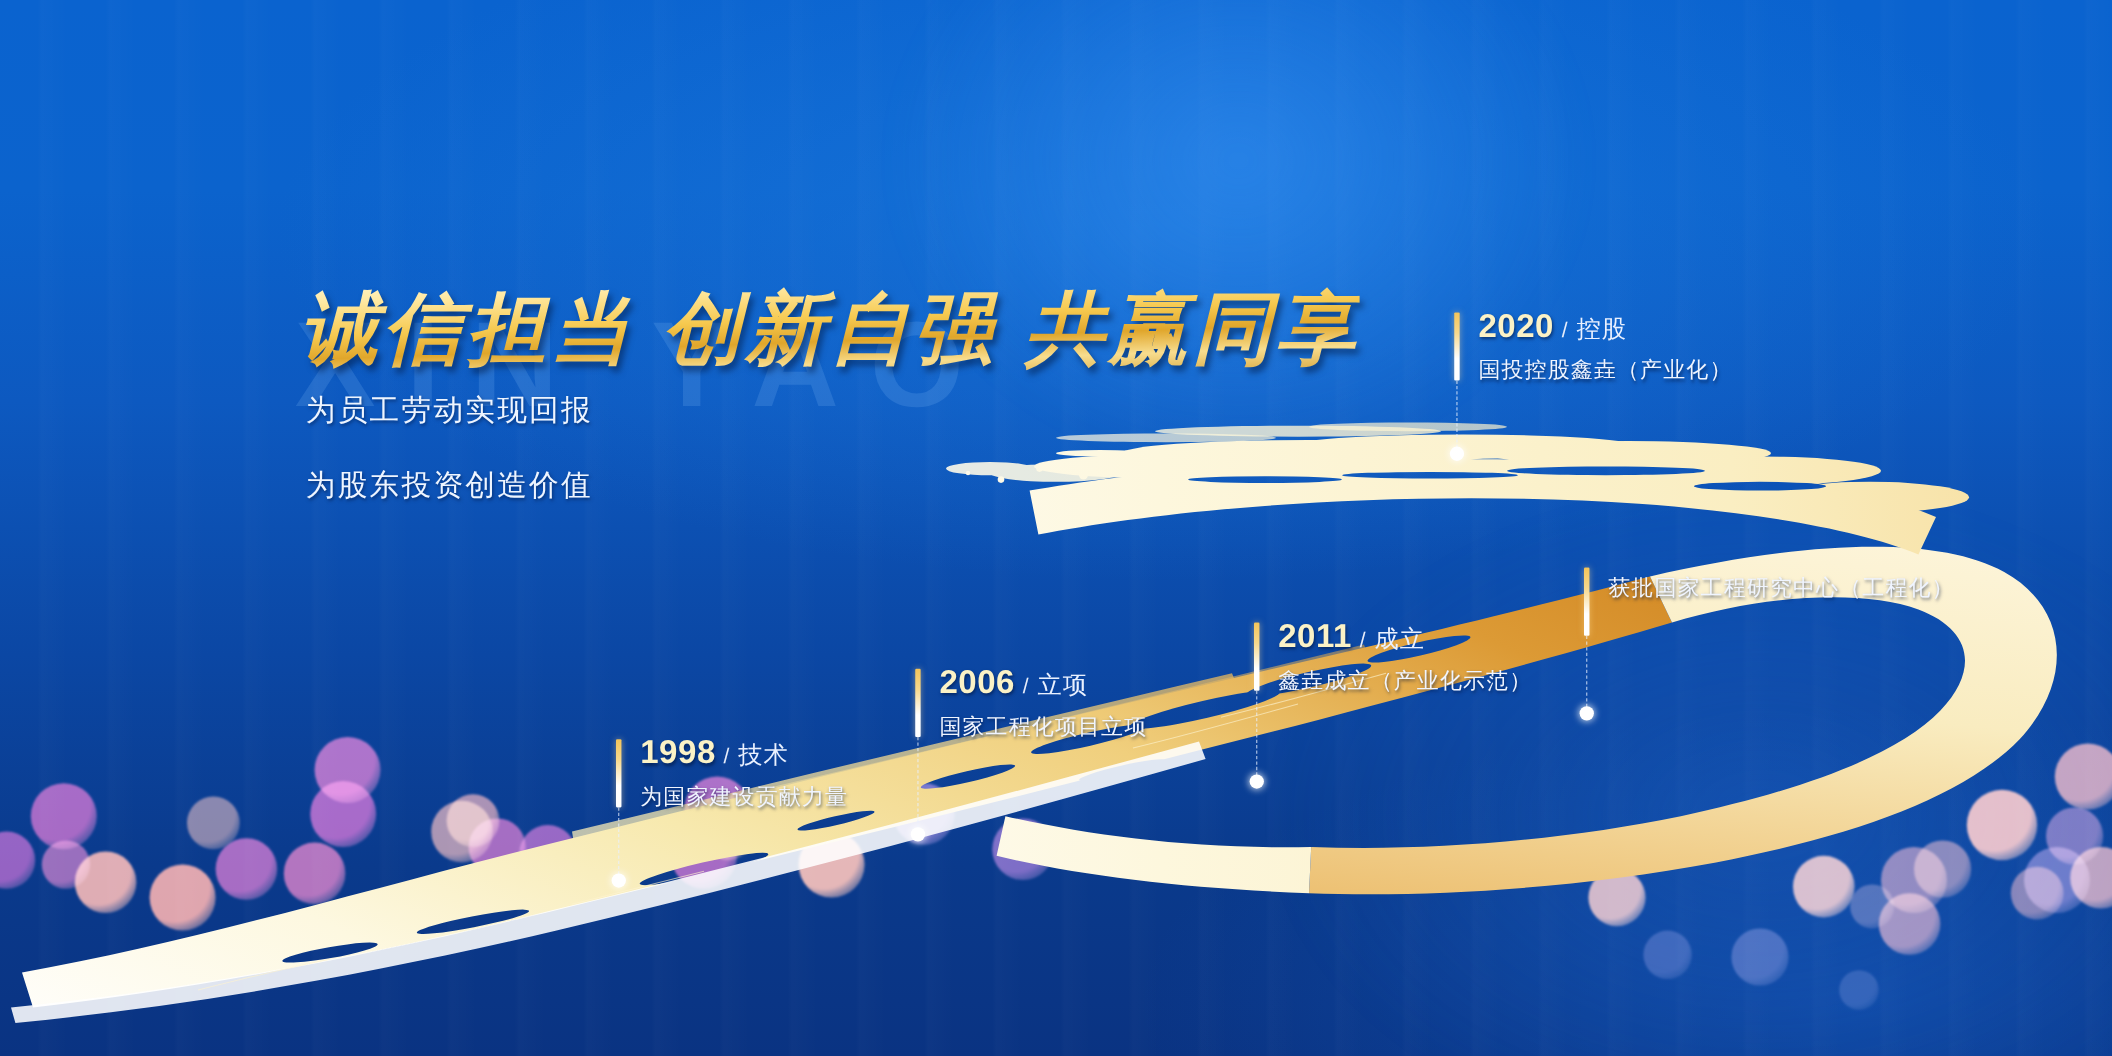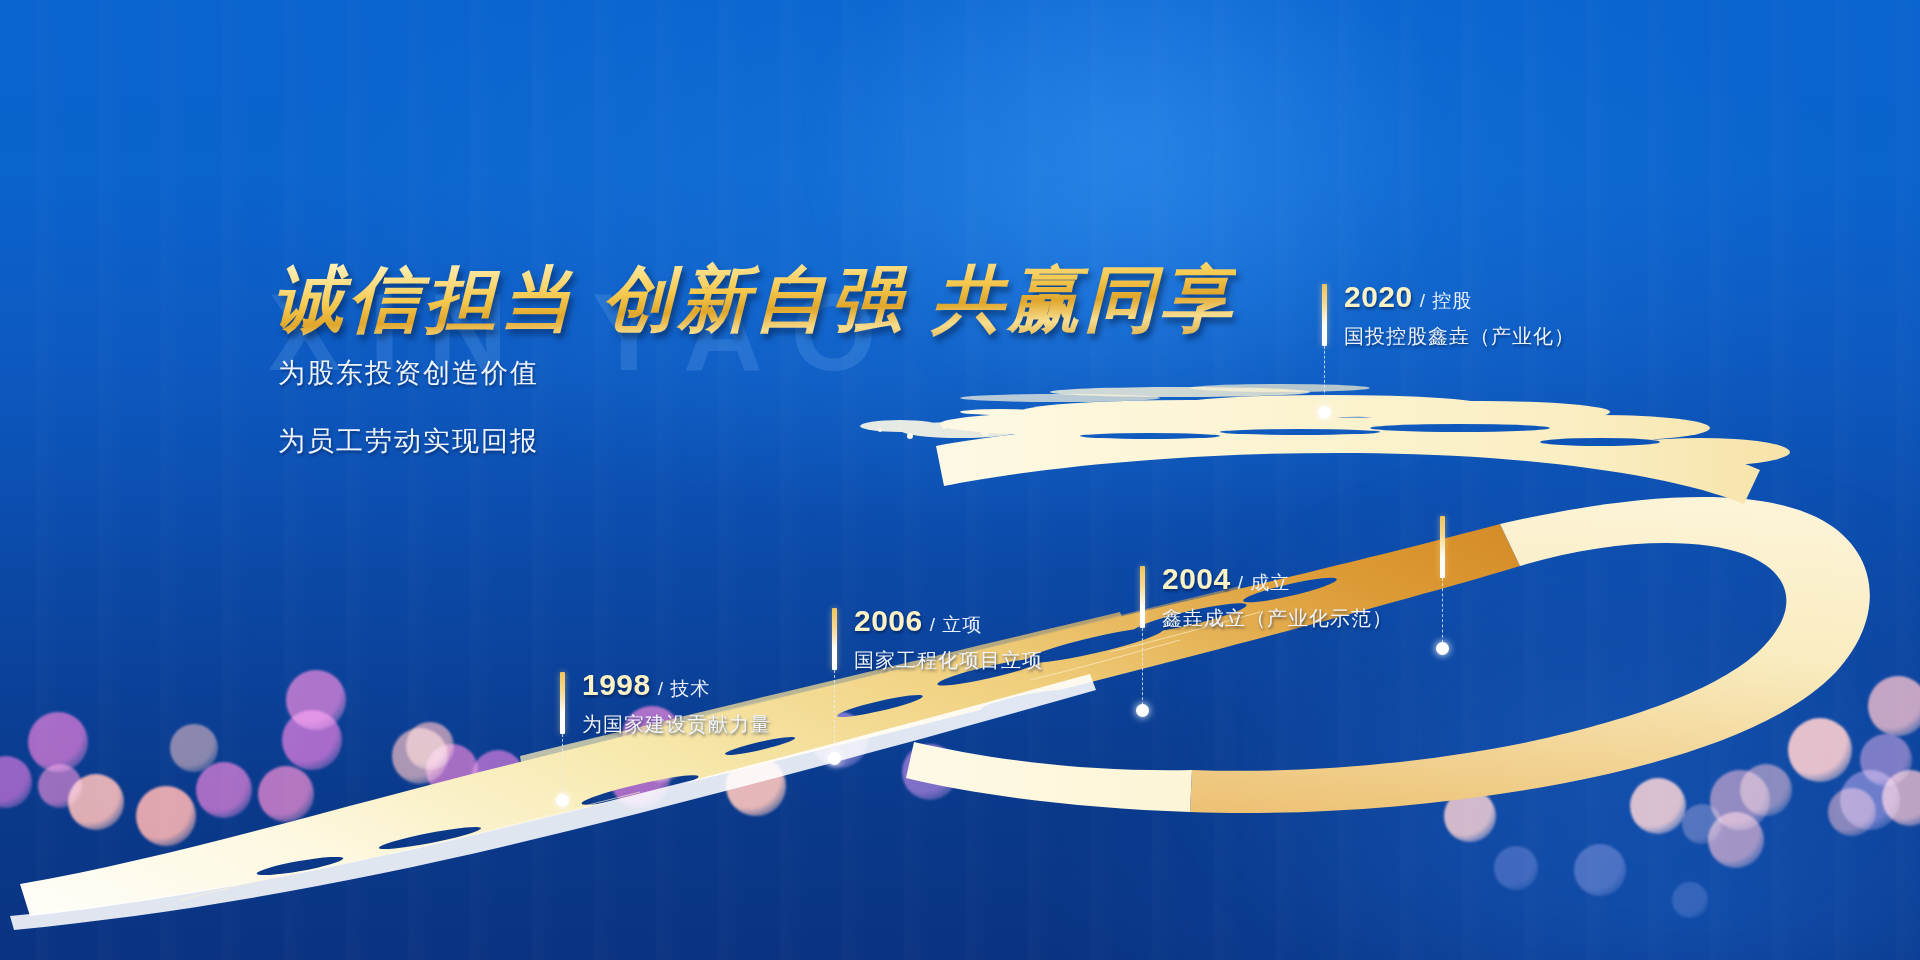--- a/index.html
+++ b/index.html
@@ -64,21 +64,21 @@
     background:linear-gradient(180deg,#f3c45a 0%,#f7d88c 30%,#ffffff 68%,#ffffff 100%);
     box-shadow:0 0 6px rgba(255,220,150,.5);
   }
   .marker .txt{position:absolute;left:22px;top:-4px;white-space:nowrap;}
   .marker .year{
     font-size:30px;font-weight:700;letter-spacing:.5px;
     color:#fbf2c6;font-family:"Liberation Sans",sans-serif;
     text-shadow:1px 2px 3px rgba(0,20,60,.6);
   }
   .marker .slash{font-size:19px;font-weight:400;color:#e8eefb;margin-left:7px;letter-spacing:1px;}
-  .marker .tag{font-size:19px;color:#eaf1ff;letter-spacing:1px;}
+  .marker .tag{font-size:22px;color:#eaf1ff;letter-spacing:1px;}
   .marker .desc{
     margin-top:9px;font-size:20px;color:#f0f5ff;letter-spacing:1px;
     text-shadow:1px 2px 3px rgba(0,20,60,.6);
   }
   .leader{position:absolute;width:0;border-left:1px dashed rgba(232,240,255,.78);}
   .dot{position:absolute;width:13px;height:13px;border-radius:50%;background:#ffffff;
     box-shadow:0 0 7px 1px rgba(255,255,255,.75);}
 </style>
 </head>
 <body>
@@ -259,22 +259,22 @@
       <path d="M1260,612 C1210,626 1160,640 1110,652"></path>
       <path d="M640,792 C600,802 560,812 520,822"></path>
     </g>
   </svg>
 
   <div class="watermark">XIN YAO</div>
 
   <div class="headline"><span>诚信担当</span><span class="gap"></span><span>创新自强</span><span class="gap"></span><span>共赢同享</span></div>
 
   <div class="sublines">
+    <div class="subline">为员工劳动实现回报</div>
     <div class="subline">为股东投资创造价值</div>
-    <div class="subline">为员工劳动实现回报</div>
   </div>
 
   <div id="timeline-layer">
       <div class="leader" style="left: 562px; top: 734px; height: 66px;"></div>
       <div class="dot" style="left: 556px; top: 794px;"></div>
       <div class="marker" style="left: 560px; top: 672px;">
         <div class="bar"></div>
         <div class="txt">
           <div><span class="year">1998</span><span class="slash">/</span><span class="tag"> 技术</span></div>
           <div class="desc">为国家建设贡献力量</div>
@@ -287,29 +287,30 @@
         <div class="txt">
           <div><span class="year">2006</span><span class="slash">/</span><span class="tag"> 立项</span></div>
           <div class="desc">国家工程化项目立项</div>
         </div>
       </div>
       <div class="leader" style="left: 1142px; top: 628px; height: 82px;"></div>
       <div class="dot" style="left: 1136px; top: 704px;"></div>
       <div class="marker" style="left: 1140px; top: 566px;">
         <div class="bar"></div>
         <div class="txt">
-          <div><span class="year">2004</span><span class="slash">/</span><span class="tag"> 成立</span></div>
+          <div><span class="year">2011</span><span class="slash">/</span><span class="tag"> 成立</span></div>
           <div class="desc">鑫垚成立（产业化示范）</div>
         </div>
       </div>
       <div class="leader" style="left: 1442px; top: 578px; height: 70px;"></div>
       <div class="dot" style="left: 1436px; top: 642px;"></div>
       <div class="marker" style="left: 1440px; top: 516px;">
         <div class="bar"></div>
         <div class="txt">
+          <div class="desc">获批国家工程研究中心（工程化）</div>
         </div>
       </div>
       <div class="leader" style="left: 1324px; top: 346px; height: 66px;"></div>
       <div class="dot" style="left: 1318px; top: 406px;"></div>
       <div class="marker" style="left: 1322px; top: 284px;">
         <div class="bar"></div>
         <div class="txt">
           <div><span class="year">2020</span><span class="slash">/</span><span class="tag"> 控股</span></div>
           <div class="desc">国投控股鑫垚（产业化）</div>
         </div>

